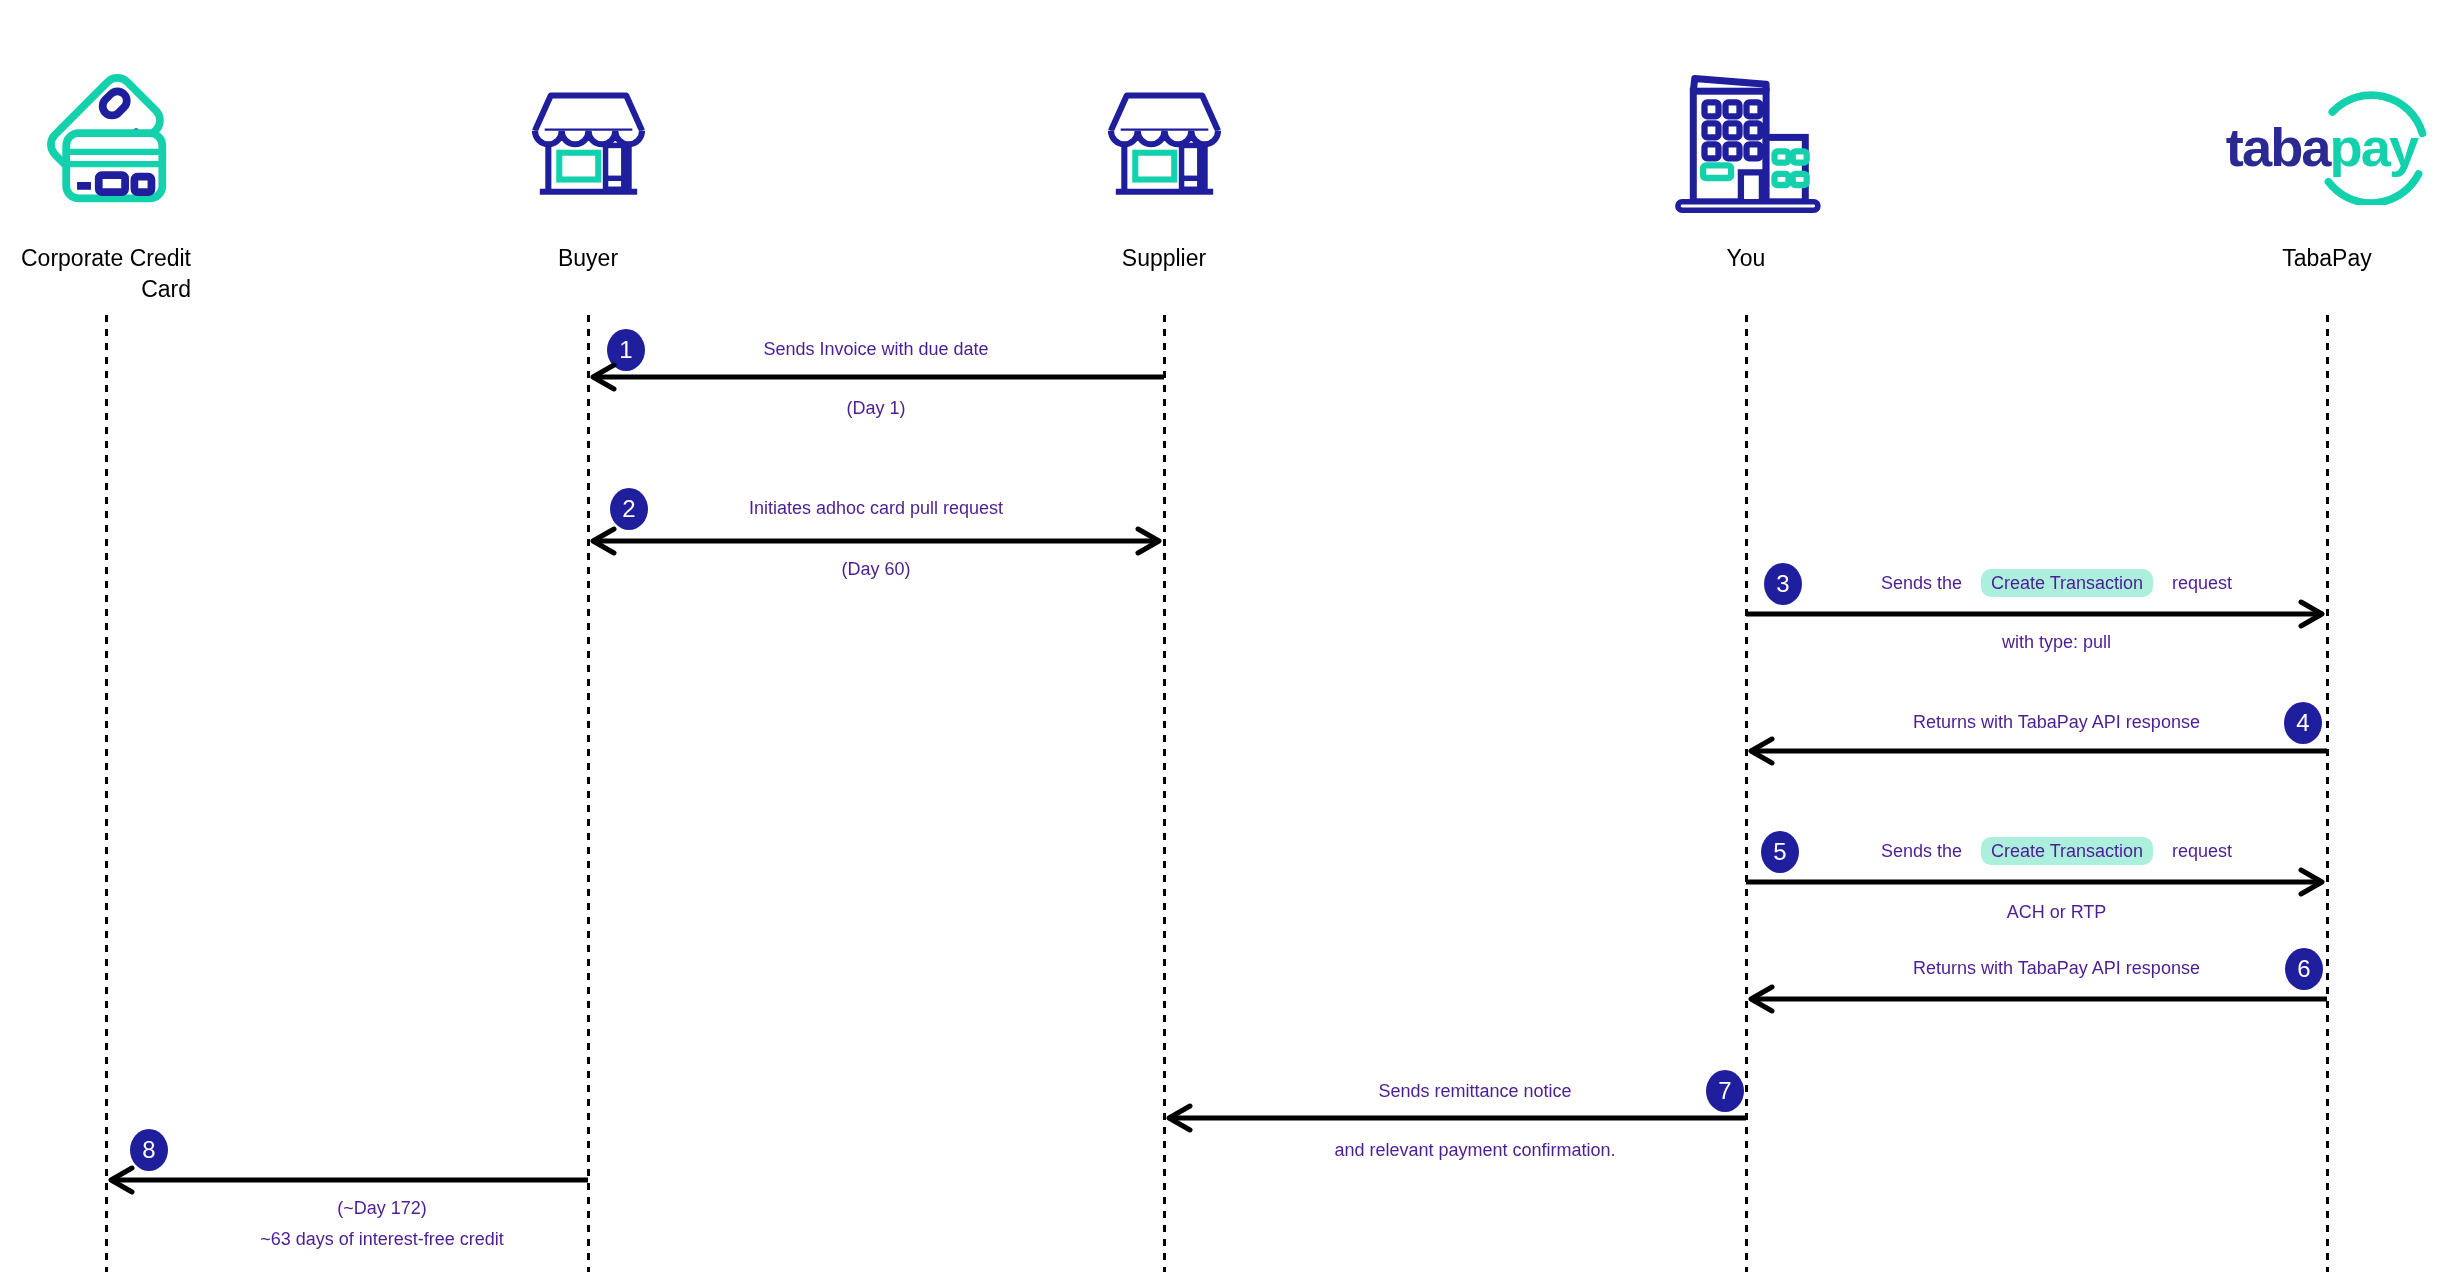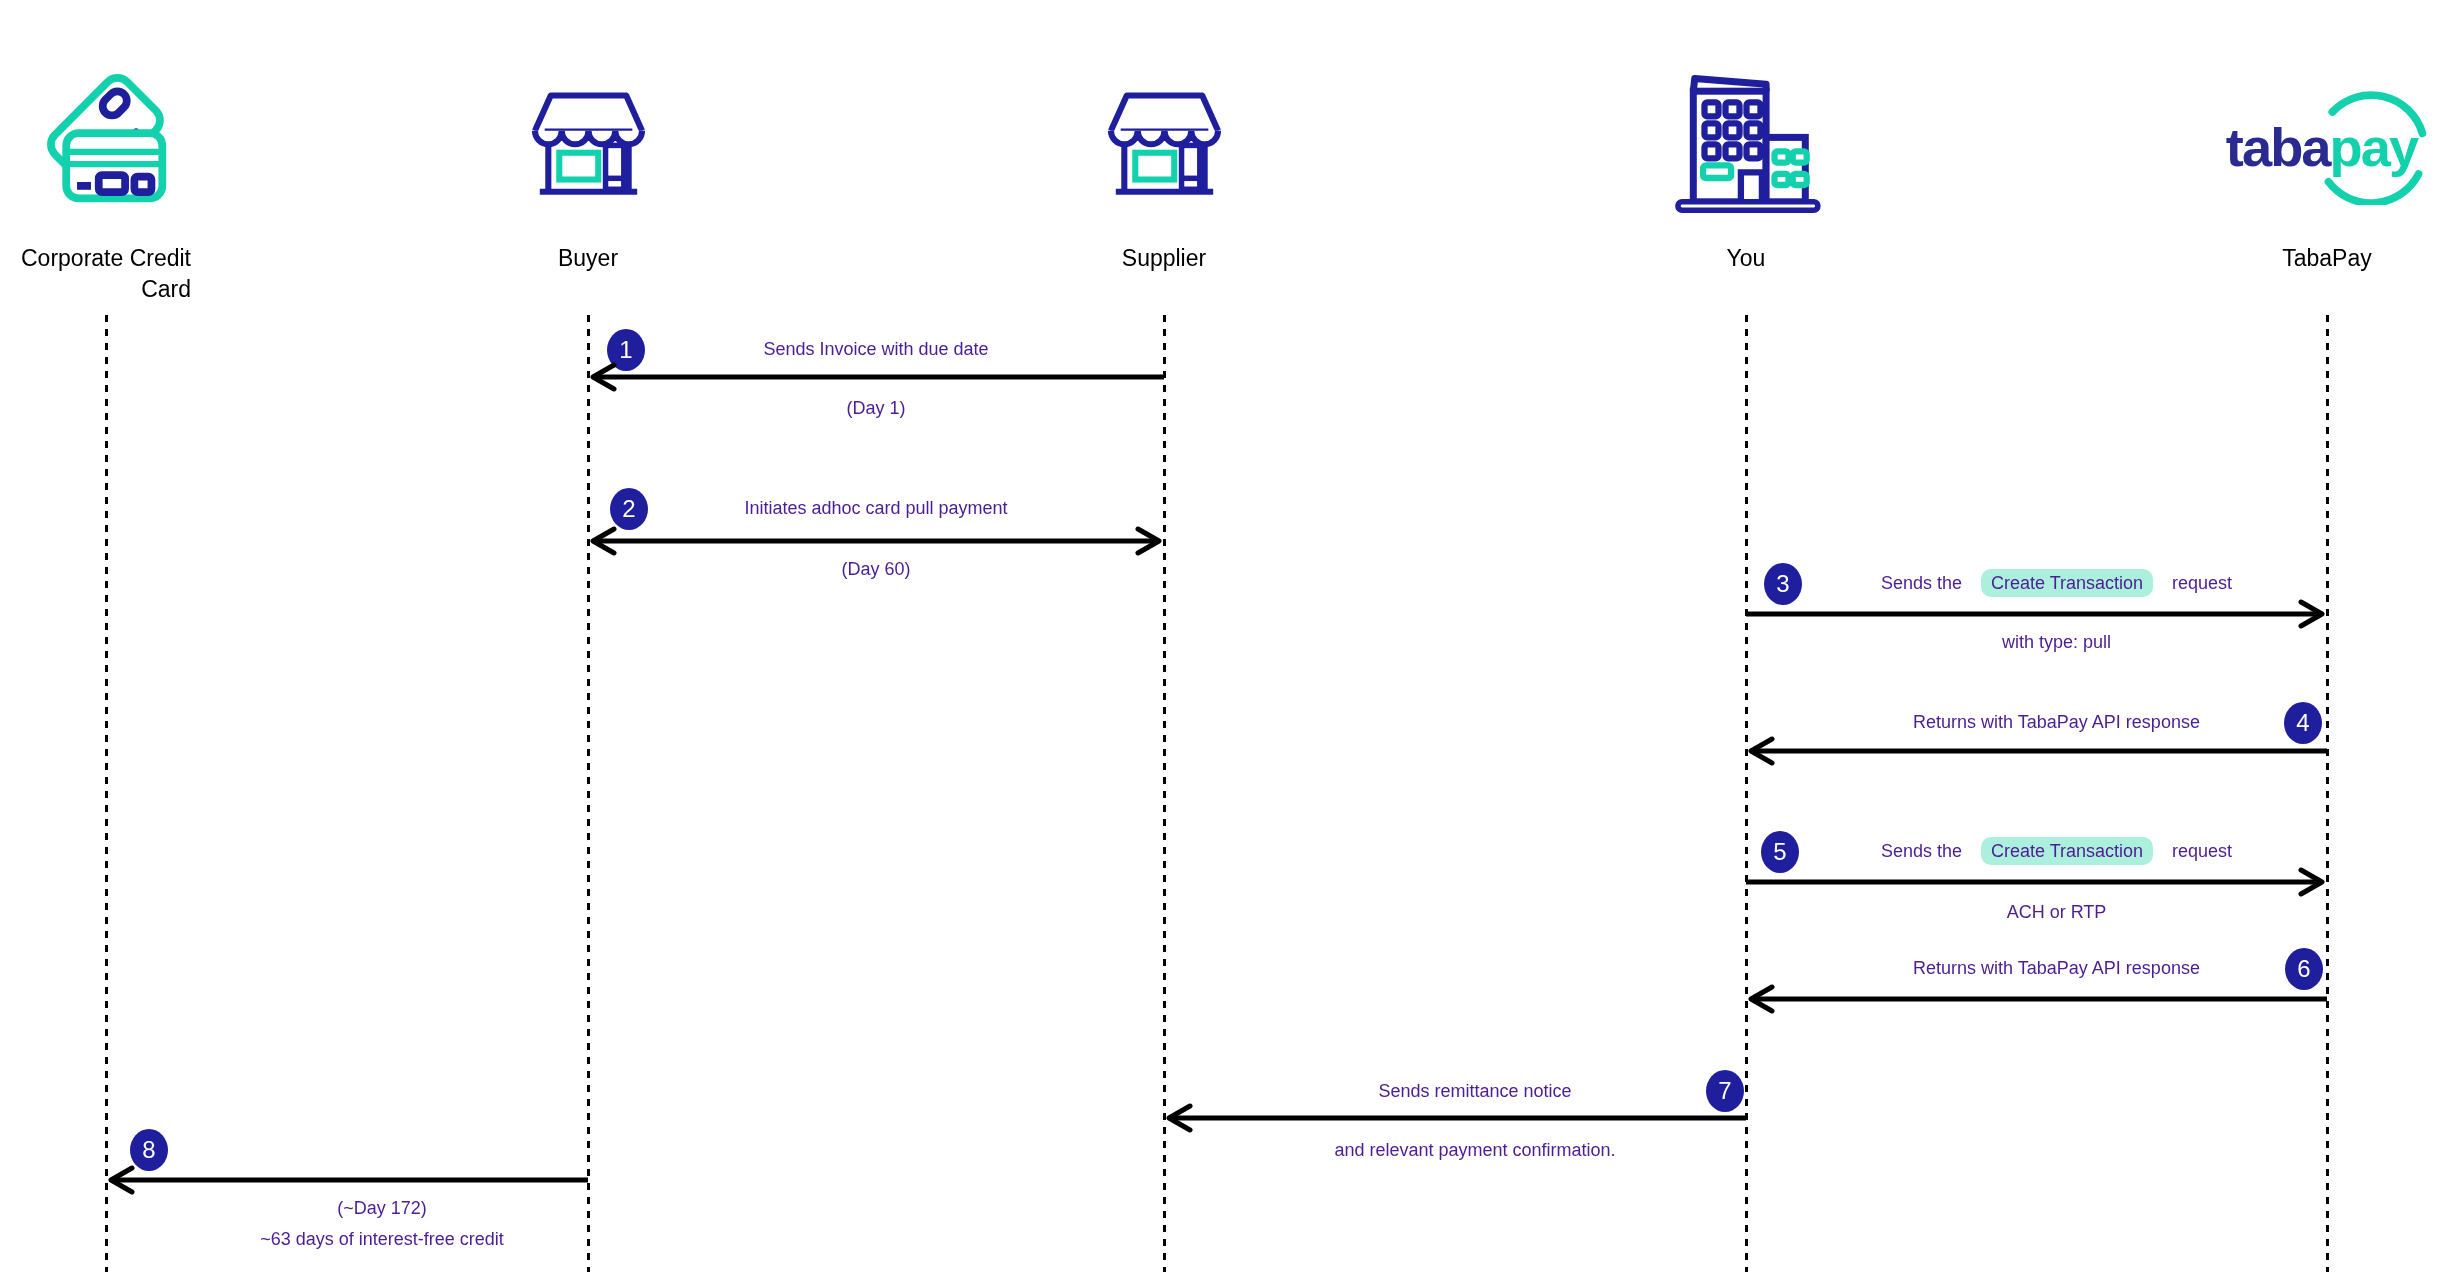--- a/index.html
+++ b/index.html
@@ -134,21 +134,21 @@
 
   <div class="badge" style="left:607px;top:329px">1</div>
   <div class="msg" style="left:588px;width:576px;top:332px">Sends Invoice with due date</div>
   <svg class="arrow" style="left:588px;top:362px" width="576" height="30">
     <line x1="8" y1="15" x2="576" y2="15"></line>
       <polyline points="26,3 5,15 26,27"></polyline>
   </svg>
   <div class="msg" style="left:588px;width:576px;top:391px">(Day 1)</div>
 
   <div class="badge" style="left:610px;top:488px">2</div>
-  <div class="msg" style="left:588px;width:576px;top:491px">Initiates adhoc card pull payment</div>
+  <div class="msg" style="left:588px;width:576px;top:491px">Initiates adhoc card pull request</div>
   <svg class="arrow" style="left:588px;top:526px" width="576" height="30">
     <line x1="8" y1="15" x2="568" y2="15"></line>
       <polyline points="26,3 5,15 26,27"></polyline>
       <polyline points="550,3 571,15 550,27"></polyline>
   </svg>
   <div class="msg" style="left:588px;width:576px;top:552px">(Day 60)</div>
 
   <div class="badge" style="left:1764px;top:563px">3</div>
   <div class="msg" style="left:1746px;width:581px;top:566px;padding-left:40px"><span>Sends the</span><span class="hl">Create Transaction</span><span>request</span></div>
   <svg class="arrow" style="left:1746px;top:599px" width="581" height="30">

